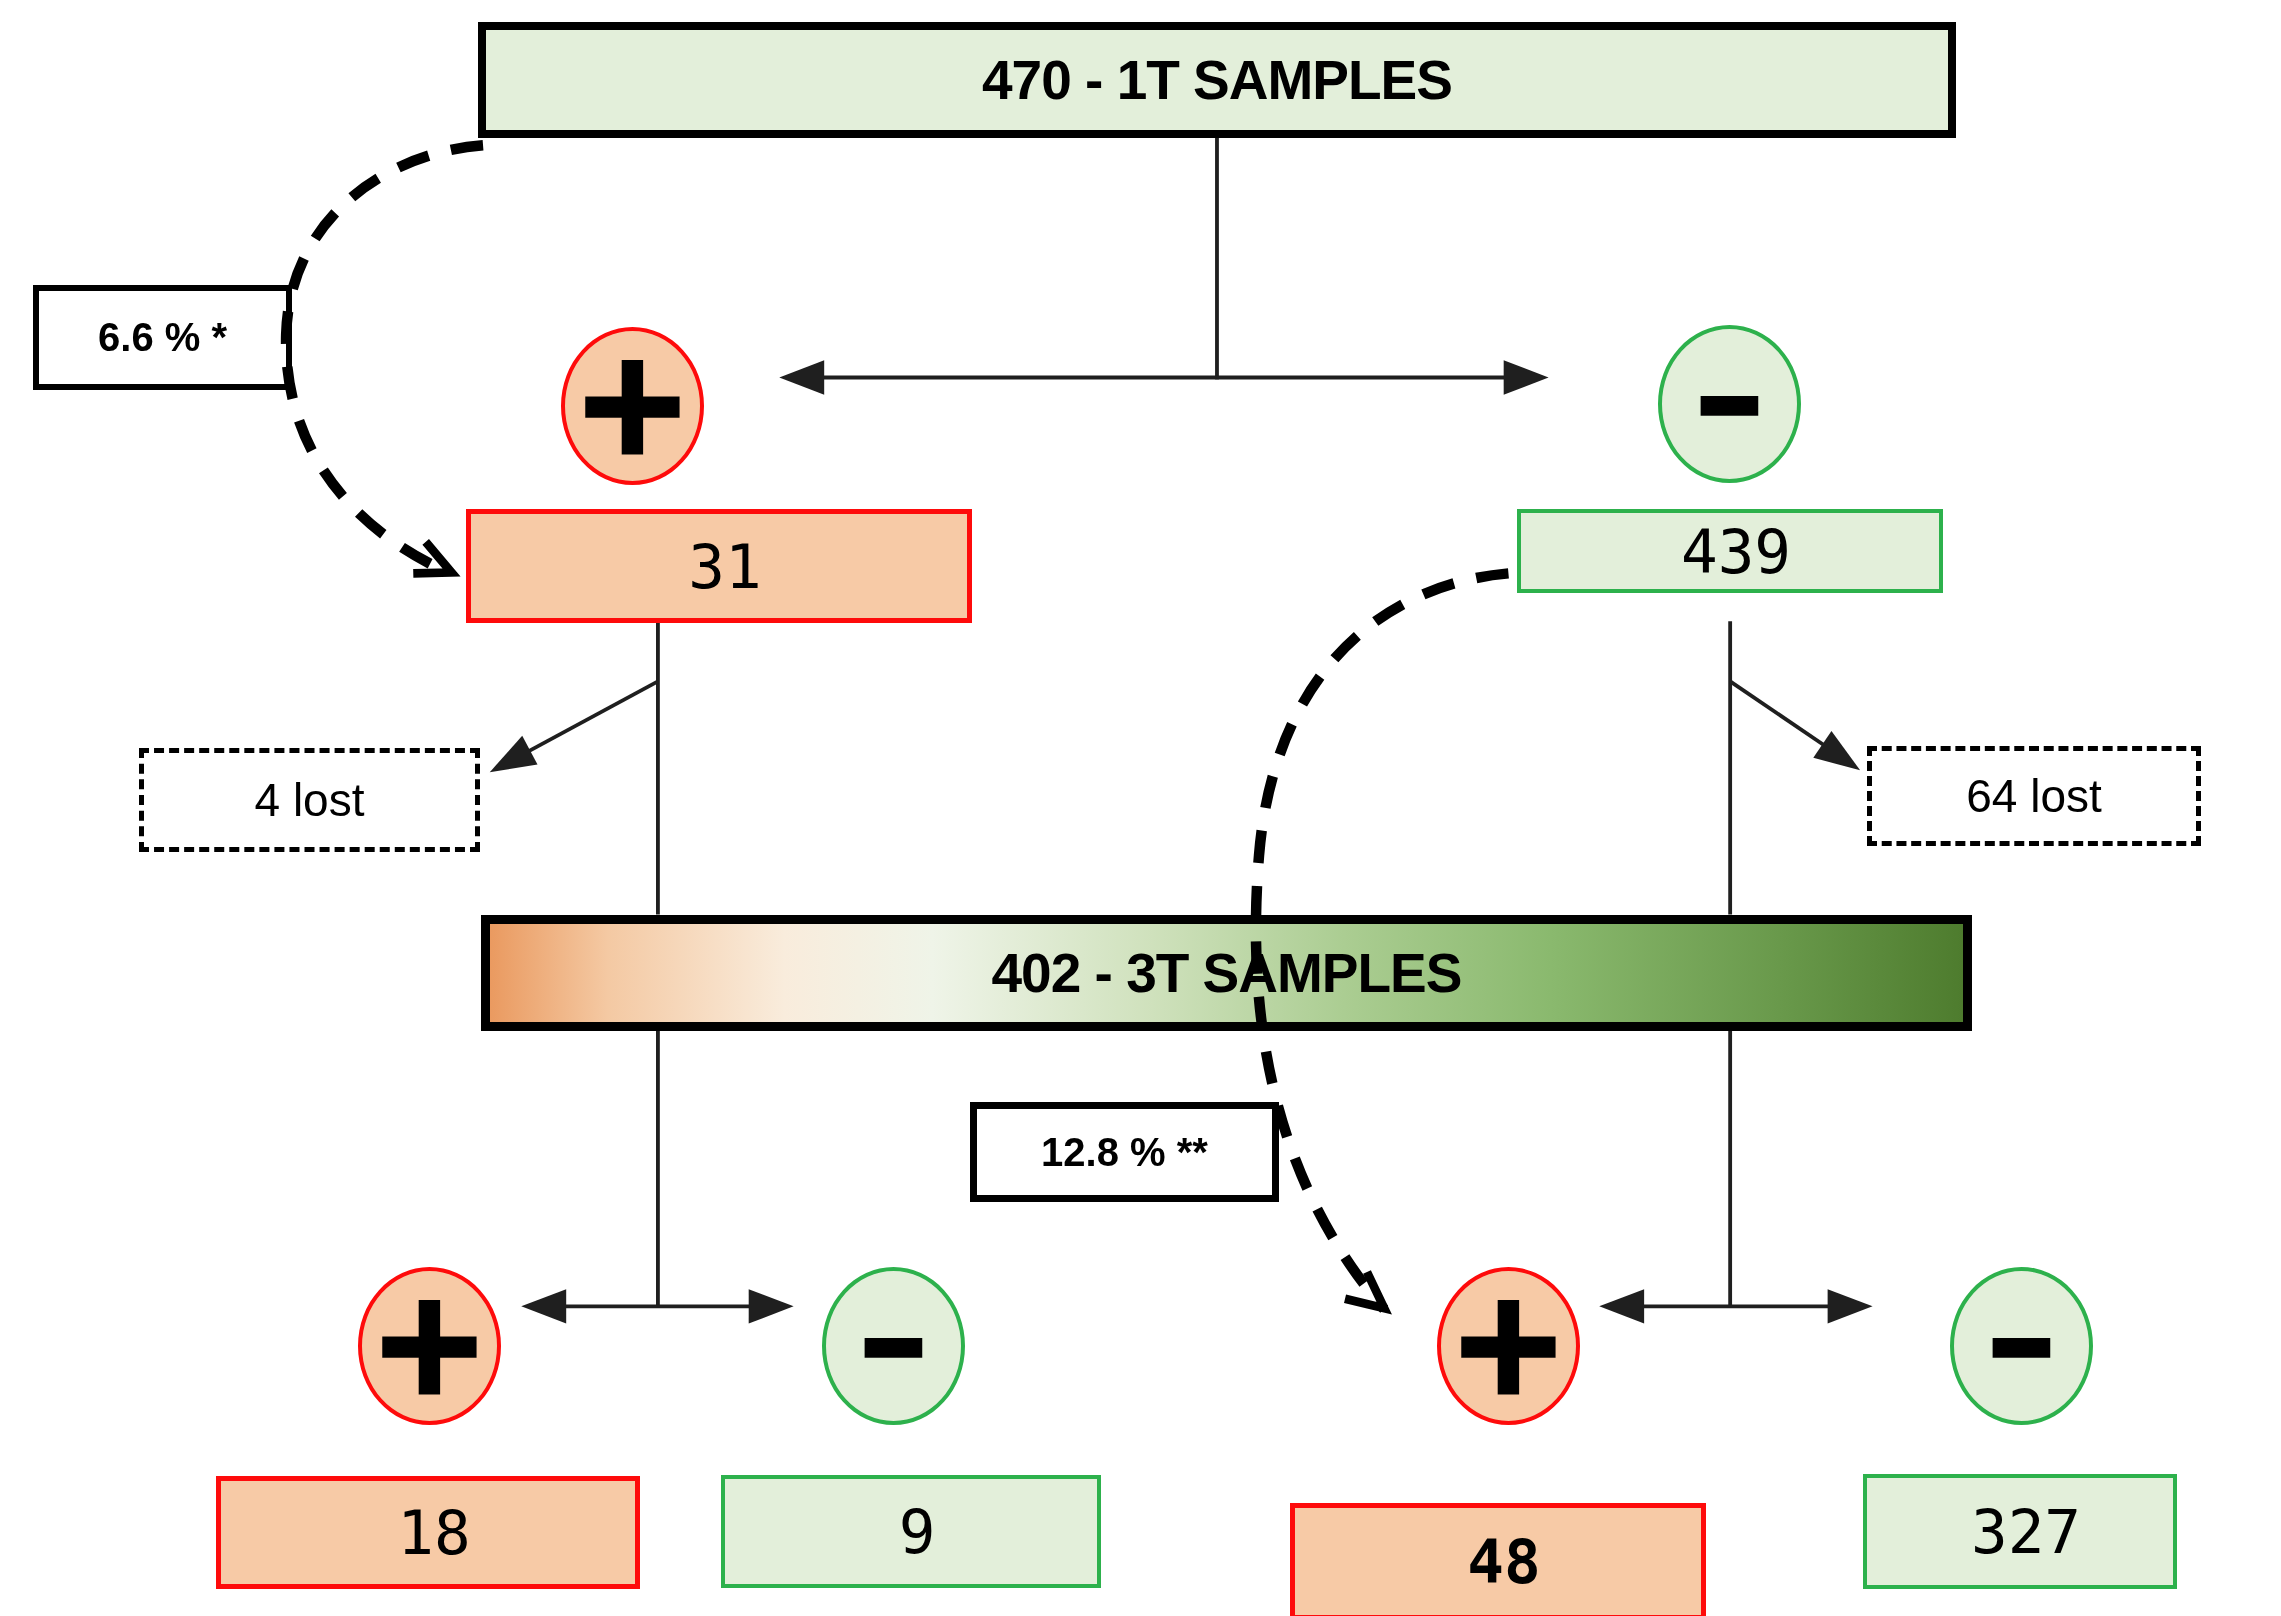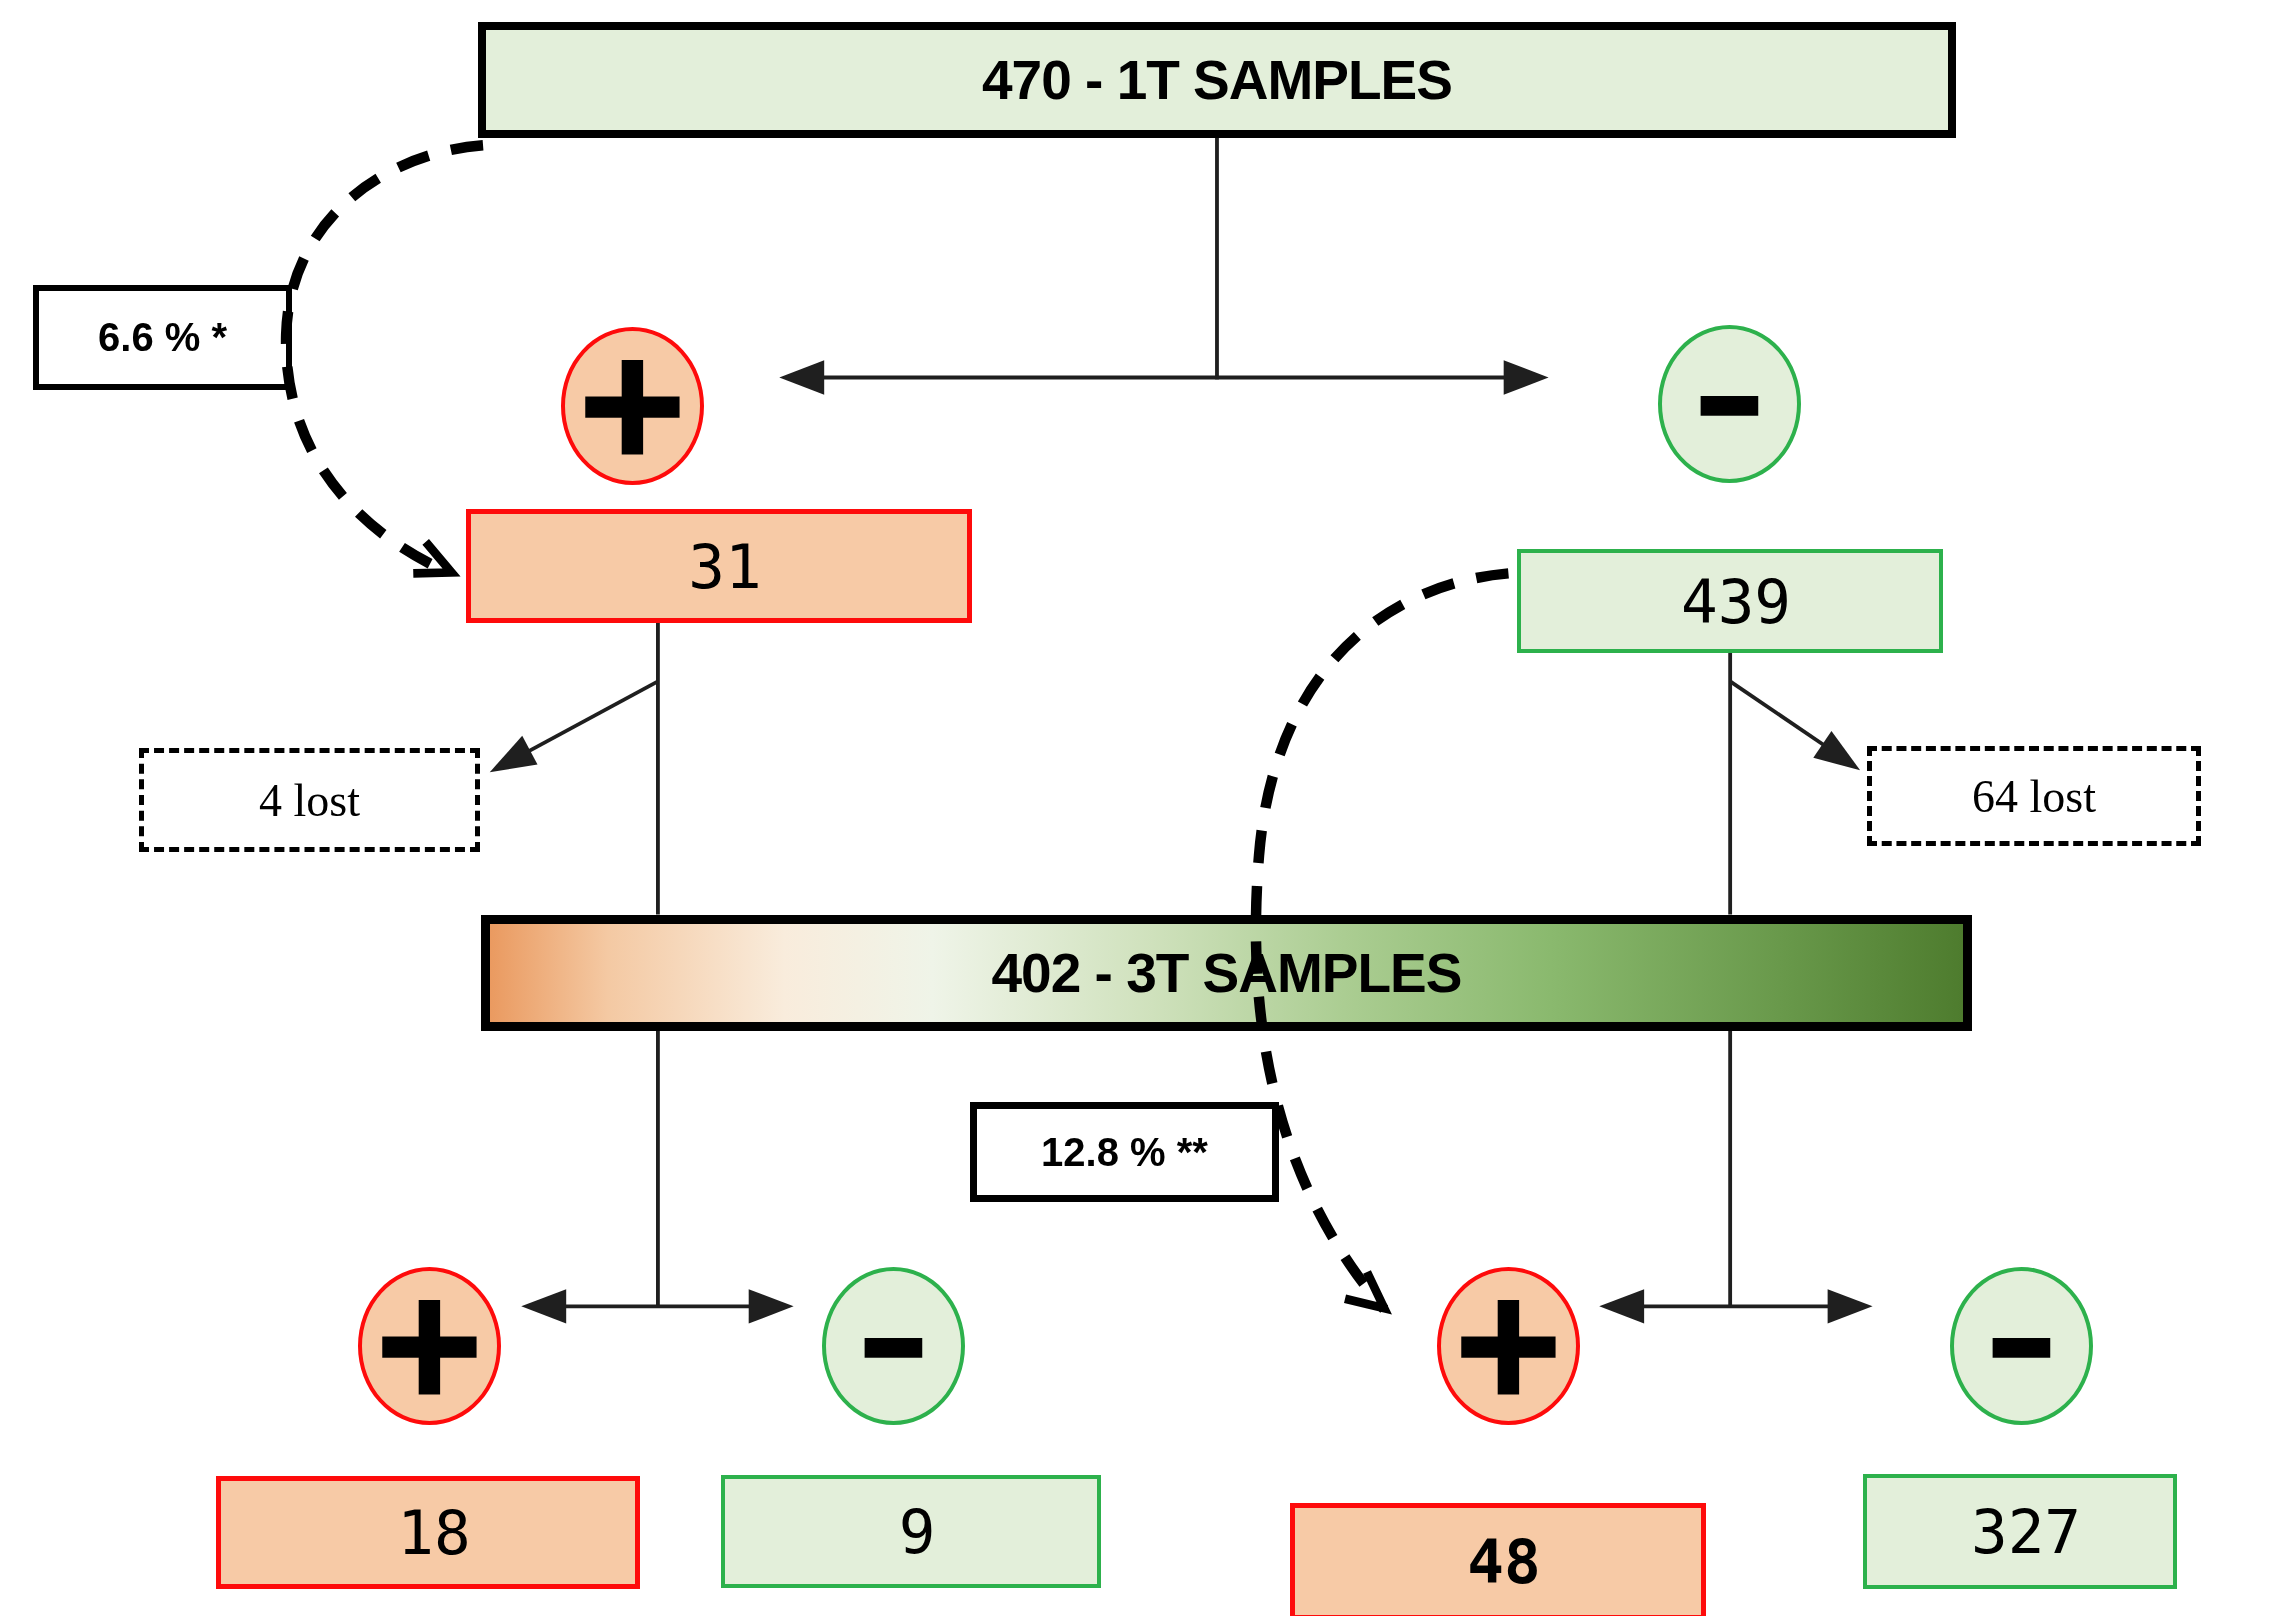--- a/index.html
+++ b/index.html
@@ -31,21 +31,20 @@
   .num-box{
     font-family:"DejaVu Sans Mono", monospace;
     font-size:61px;
     padding-left:12px;
   }
   .pos{background:var(--positive_fill);border:5.7px solid var(--positive_border);}
   .neg{background:var(--negative_fill);border:4.8px solid var(--negative_border);}
   .lost-box{
     border:5.7px dashed #000;
     font-size:46px;
-    font-family:Liberation Serif, serif;
   }
   .pct-box{
     border:6.7px solid #000;
     font-weight:bold;font-size:40px;
   }
   .circle{
     position:absolute;box-sizing:border-box;
     width:143px;height:158px;border-radius:50%;
     display:flex;align-items:center;justify-content:center;
   }
@@ -100,21 +99,21 @@
   <div class="circle c-pos" style="left:561px;top:327px;">
     <span class="sign sign-plus">+</span>
   </div>
   <div class="circle c-neg" style="left:1658px;top:325px;">
     <span class="sign sign-minus">−</span>
   </div>
 
   <div class="box num-box pos" style="left:466px;top:509px;width:506px;height:114px;">
     <span>31</span>
   </div>
-  <div class="box num-box neg" style="left:1517px;top:509px;width:426px;height:104px;margin-top:40px;">
+  <div class="box num-box neg" style="left:1517px;top:509px;width:426px;height:84px;">
     <span>439</span>
   </div>
 
   <div class="box lost-box" style="left:139px;top:748px;width:341px;height:104px;">
     <span>4 lost</span>
   </div>
   <div class="box lost-box" style="left:1867px;top:746px;width:334px;height:100px;">
     <span>64 lost</span>
   </div>
 

